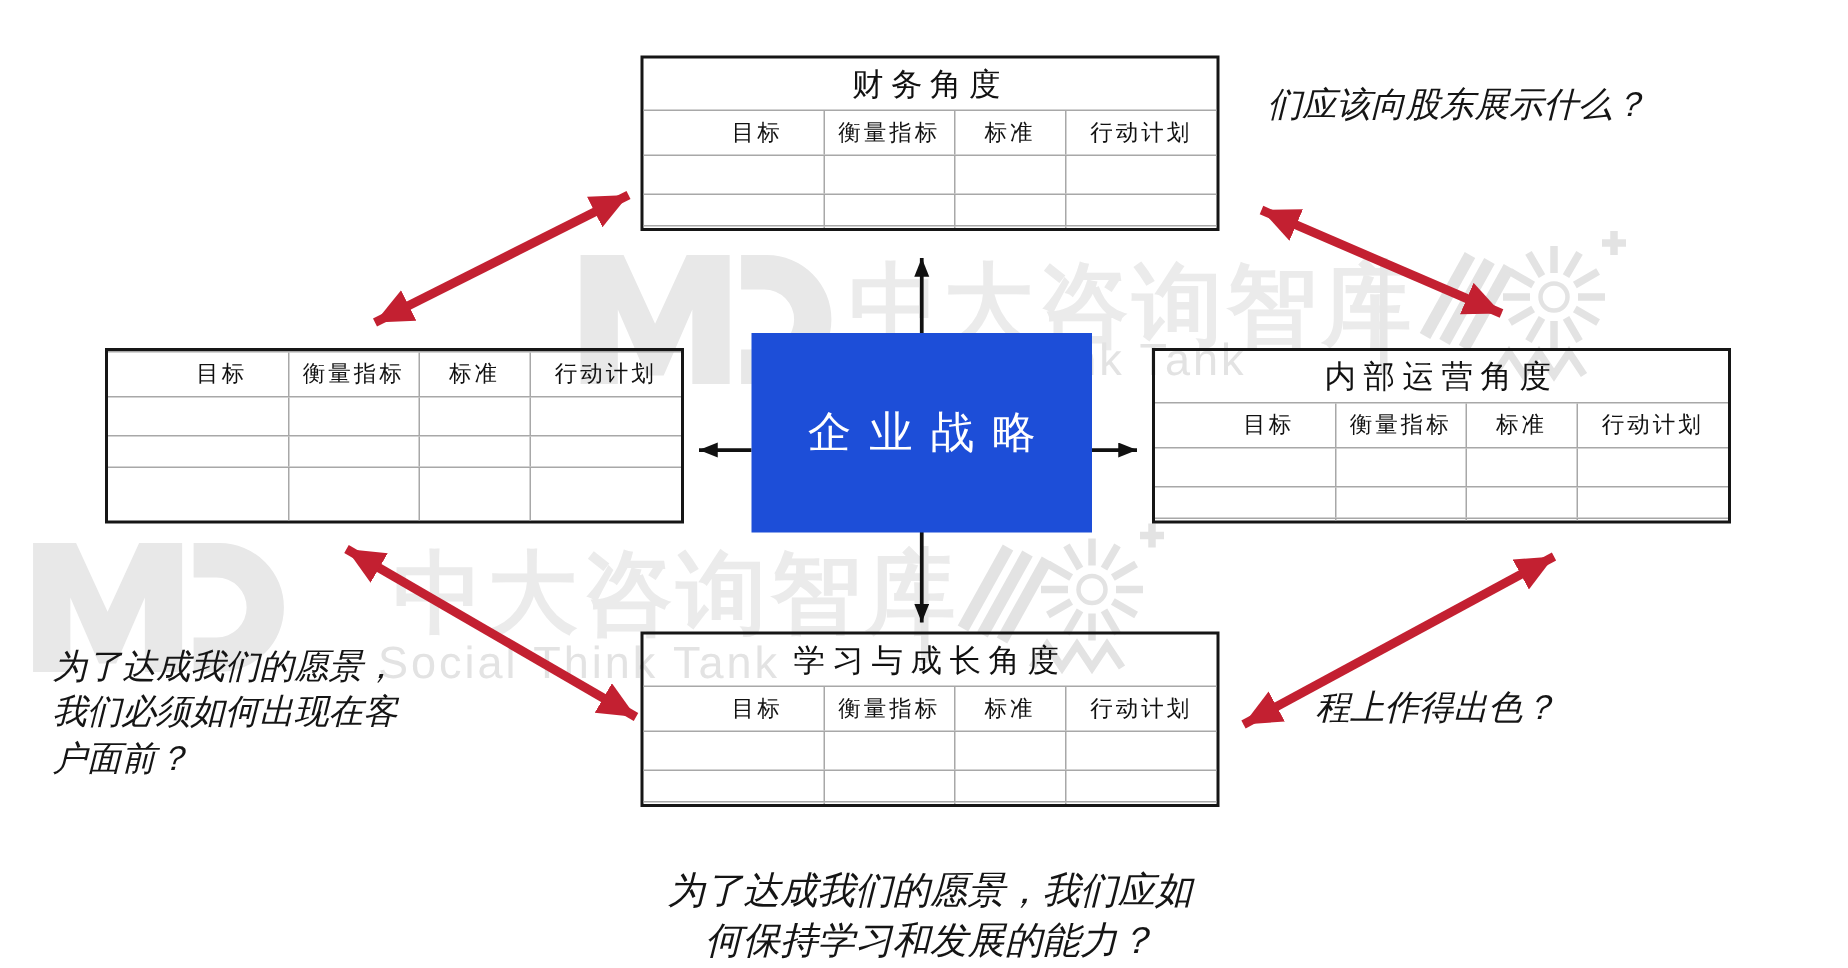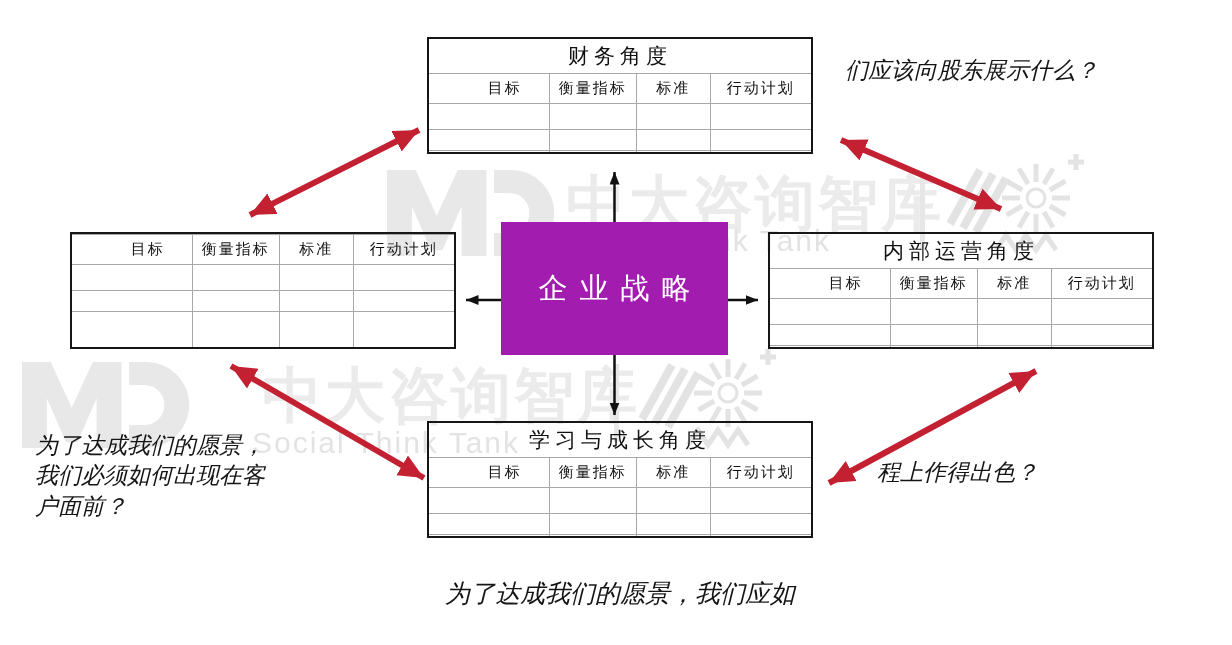--- a/index.html
+++ b/index.html
@@ -25,21 +25,21 @@
   .p-cell{display:flex;align-items:center;justify-content:center;border-left:1px solid #a8a8a8;
           font-size:15px;letter-spacing:2px;color:#111;
           font-family:"DejaVu Serif","Liberation Serif",serif;}
   .p-cell:first-child{border-left:none;}
   .r1{height:25px;flex:0 0 25px;}
   .r2{height:20px;flex:0 0 20px;}
   .r3{flex:1;}
 
   
   .center-box{position:absolute;left:501px;top:222px;width:227px;height:133px;
-              background:#a21caf;z-index:3;display:flex;align-items:center;justify-content:center;}
+              background:#1d4ed8;z-index:3;display:flex;align-items:center;justify-content:center;}
   .center-box span{color:#ffffff;font-size:29px;letter-spacing:12px;padding-left:12px;
                    font-family:"DejaVu Serif","Liberation Serif",serif;}
 
   
   svg.arrows{position:absolute;left:0;top:0;z-index:2;pointer-events:none;}
 
   
   .note{position:absolute;z-index:4;font-style:italic;color:#151515;
         font-family:"DejaVu Serif","Liberation Serif",serif;
         font-size:23px;line-height:1.32;white-space:nowrap;}
@@ -271,13 +271,14 @@
   <div>我们必须如何出现在客</div>
   <div>户面前？</div>
 </div>
 
 <div class="note" style="left:877px;top:457px">
   <div>程上作得出色？</div>
 </div>
 
 <div class="note" id="note-learning" style="left:405px;top:578px">
   <div>为了达成我们的愿景，我们应如</div>
+  <div>何保持学习和发展的能力？</div>
 </div>
 
 </body></html>

